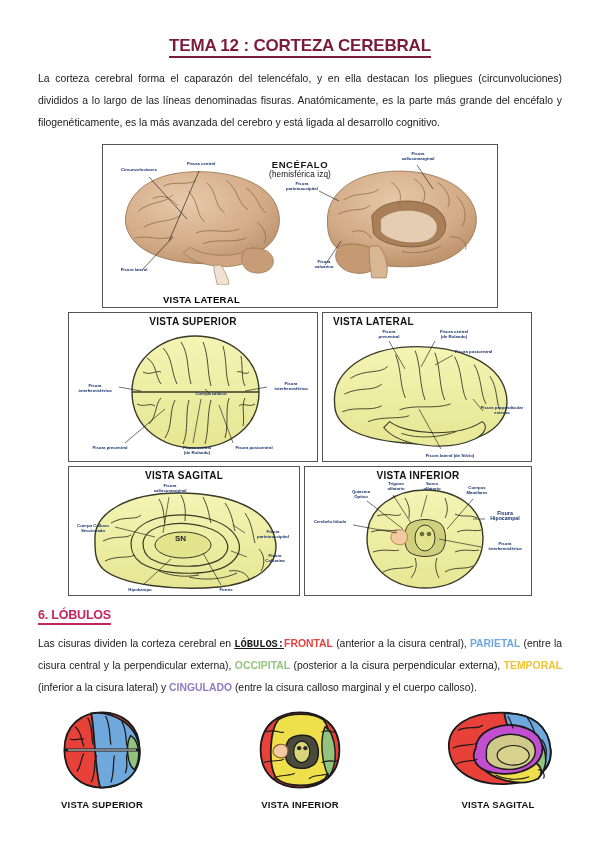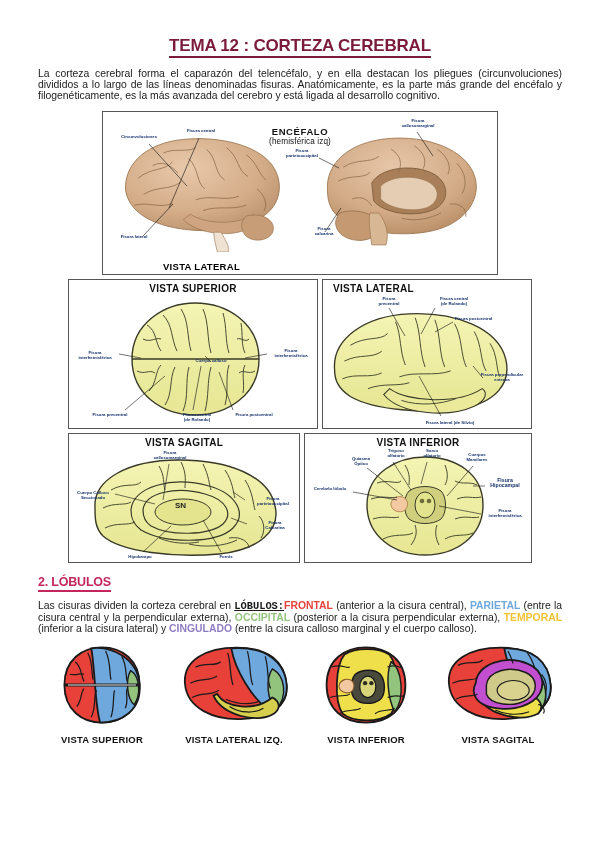--- a/index.html
+++ b/index.html
@@ -46,21 +46,21 @@
     letter-spacing: -0.2px;
   }
   .section-head span {
     border-bottom: 2px solid #C4265C;
     padding-bottom: 1px;
   }
 
   
   .para {
     font-size: 10.4px;
-    line-height: 11px;
+    line-height: 22px;
     text-align: justify;
     margin: 11px 0 0 0;
     color: #1a1a1a;
   }
   .para b { font-weight: bold; font-family: Liberation Mono, monospace; }
   .u { text-decoration: underline; }
   .c-frontal   { color: #E8413A; font-weight: bold; }
   .c-parietal  { color: #6FA8DC; font-weight: bold; }
   .c-occipital { color: #93C47D; font-weight: bold; }
   .c-temporal  { color: #F1C232; font-weight: bold; }
@@ -401,21 +401,21 @@
           <line x1="168" y1="32" x2="142" y2="62"></line>
           <line x1="48" y1="58" x2="92" y2="66"></line>
           <line x1="180" y1="52" x2="168" y2="52"></line>
           <line x1="176" y1="80" x2="134" y2="72"></line>
         </g>
       </svg>
     </div>
   </div>
 
   <div class="section-head" style="margin-top:12px;">
-    <span>2. LÓBULOS</span>
+    <span>6. LÓBULOS</span>
   </div>
 
   <div class="para">
     <span>Las cisuras dividen la corteza cerebral en </span><b class="u">LÓBULOS:</b><span class="c-frontal">FRONTAL</span><span> (anterior a la cisura central), </span><span class="c-parietal">PARIETAL</span><span> (entre la cisura central y la perpendicular externa), </span><span class="c-occipital">OCCIPITAL</span><span> (posterior a la cisura perpendicular externa), </span><span class="c-temporal">TEMPORAL</span><span> (inferior a la cisura lateral) y </span><span class="c-cingulado">CINGULADO</span><span> (entre la cisura calloso marginal y el cuerpo calloso).</span>
   </div>
 
   <div class="lobes-row">
 
     <div class="lobe-item">
       <svg viewBox="0 0 120 96" style="width:108px;height:86px;">
@@ -432,39 +432,20 @@
           <path d="M24,36 C32,38 36,34 40,36"></path>
           <path d="M32,72 C38,64 36,56 40,52"></path>
           <path d="M48,84 C54,72 50,60 54,54"></path>
           <path d="M70,84 C74,72 72,60 74,54"></path>
           <path d="M86,74 C90,64 86,58 88,52"></path>
         </g>
       </svg>
       <div class="lobe-cap">VISTA SUPERIOR</div>
     </div>
 
-    <div class="lobe-item">
-      <svg viewBox="0 0 130 96" style="width:116px;height:86px;">
-        <path d="M10,46 C8,20 34,6 68,6 C104,6 122,22 124,48 C126,72 106,84 76,86 C42,88 12,74 10,46 Z" fill="#E8413A" stroke="#1a1a1a" stroke-width="2"></path>
-        <path d="M62,7 C100,4 122,22 124,48 C125,62 118,72 106,78 C84,62 66,30 62,7 Z" fill="#6FA8DC" stroke="#1a1a1a" stroke-width="2"></path>
-        <path d="M108,30 C122,38 126,60 112,76 C102,64 100,42 108,30 Z" fill="#93C47D" stroke="#1a1a1a" stroke-width="1.6"></path>
-        <path d="M42,60 C52,82 92,92 110,80 C118,74 116,66 108,62 C88,78 56,74 46,58 Z" fill="#D6CF4E" stroke="#1a1a1a" stroke-width="2"></path>
-        <g stroke="#1a1a1a" stroke-width="1.4" fill="none">
-          <path d="M22,28 C34,22 44,28 50,22"></path>
-          <path d="M16,46 C28,40 38,44 46,38"></path>
-          <path d="M18,62 C30,56 40,60 48,54"></path>
-          <path d="M58,12 C62,26 60,38 64,48"></path>
-          <path d="M80,10 C84,24 82,38 86,48"></path>
-          <path d="M100,16 C104,30 102,44 106,52"></path>
-          <path d="M60,72 C72,80 88,80 98,74"></path>
-          <path d="M56,64 C70,70 84,70 94,66"></path>
-        </g>
-      </svg>
-      <div class="lobe-cap">VISTA LATERAL IZQ.</div>
-    </div>
 
     <div class="lobe-item">
       <svg viewBox="0 0 120 96" style="width:108px;height:86px;">
         <path d="M16,48 C16,20 36,6 60,6 C84,6 104,20 104,48 C104,76 84,90 60,90 C36,90 16,76 16,48 Z" fill="#E8413A" stroke="#1a1a1a" stroke-width="2"></path>
         <path d="M36,14 C48,6 74,6 86,14 C96,26 98,66 88,80 C74,90 46,90 34,80 C24,66 26,26 36,14 Z" fill="#EFE04B" stroke="#1a1a1a" stroke-width="2"></path>
         <path d="M88,22 C100,30 104,62 92,78 C84,62 82,36 88,22 Z" fill="#93C47D" stroke="#1a1a1a" stroke-width="1.6"></path>
         <path d="M48,36 C56,30 70,30 76,36 C82,44 82,58 76,64 C68,70 54,70 48,64 C42,58 42,44 48,36 Z" fill="#4a4a3c" stroke="#1a1a1a" stroke-width="1.6"></path>
         <ellipse cx="62" cy="50" rx="9" ry="12" fill="#d8d47a" stroke="#1a1a1a" stroke-width="1.4"></ellipse>
         <circle cx="59" cy="46" r="2.4" fill="#2a2a20"></circle>
         <circle cx="66" cy="46" r="2.4" fill="#2a2a20"></circle>

